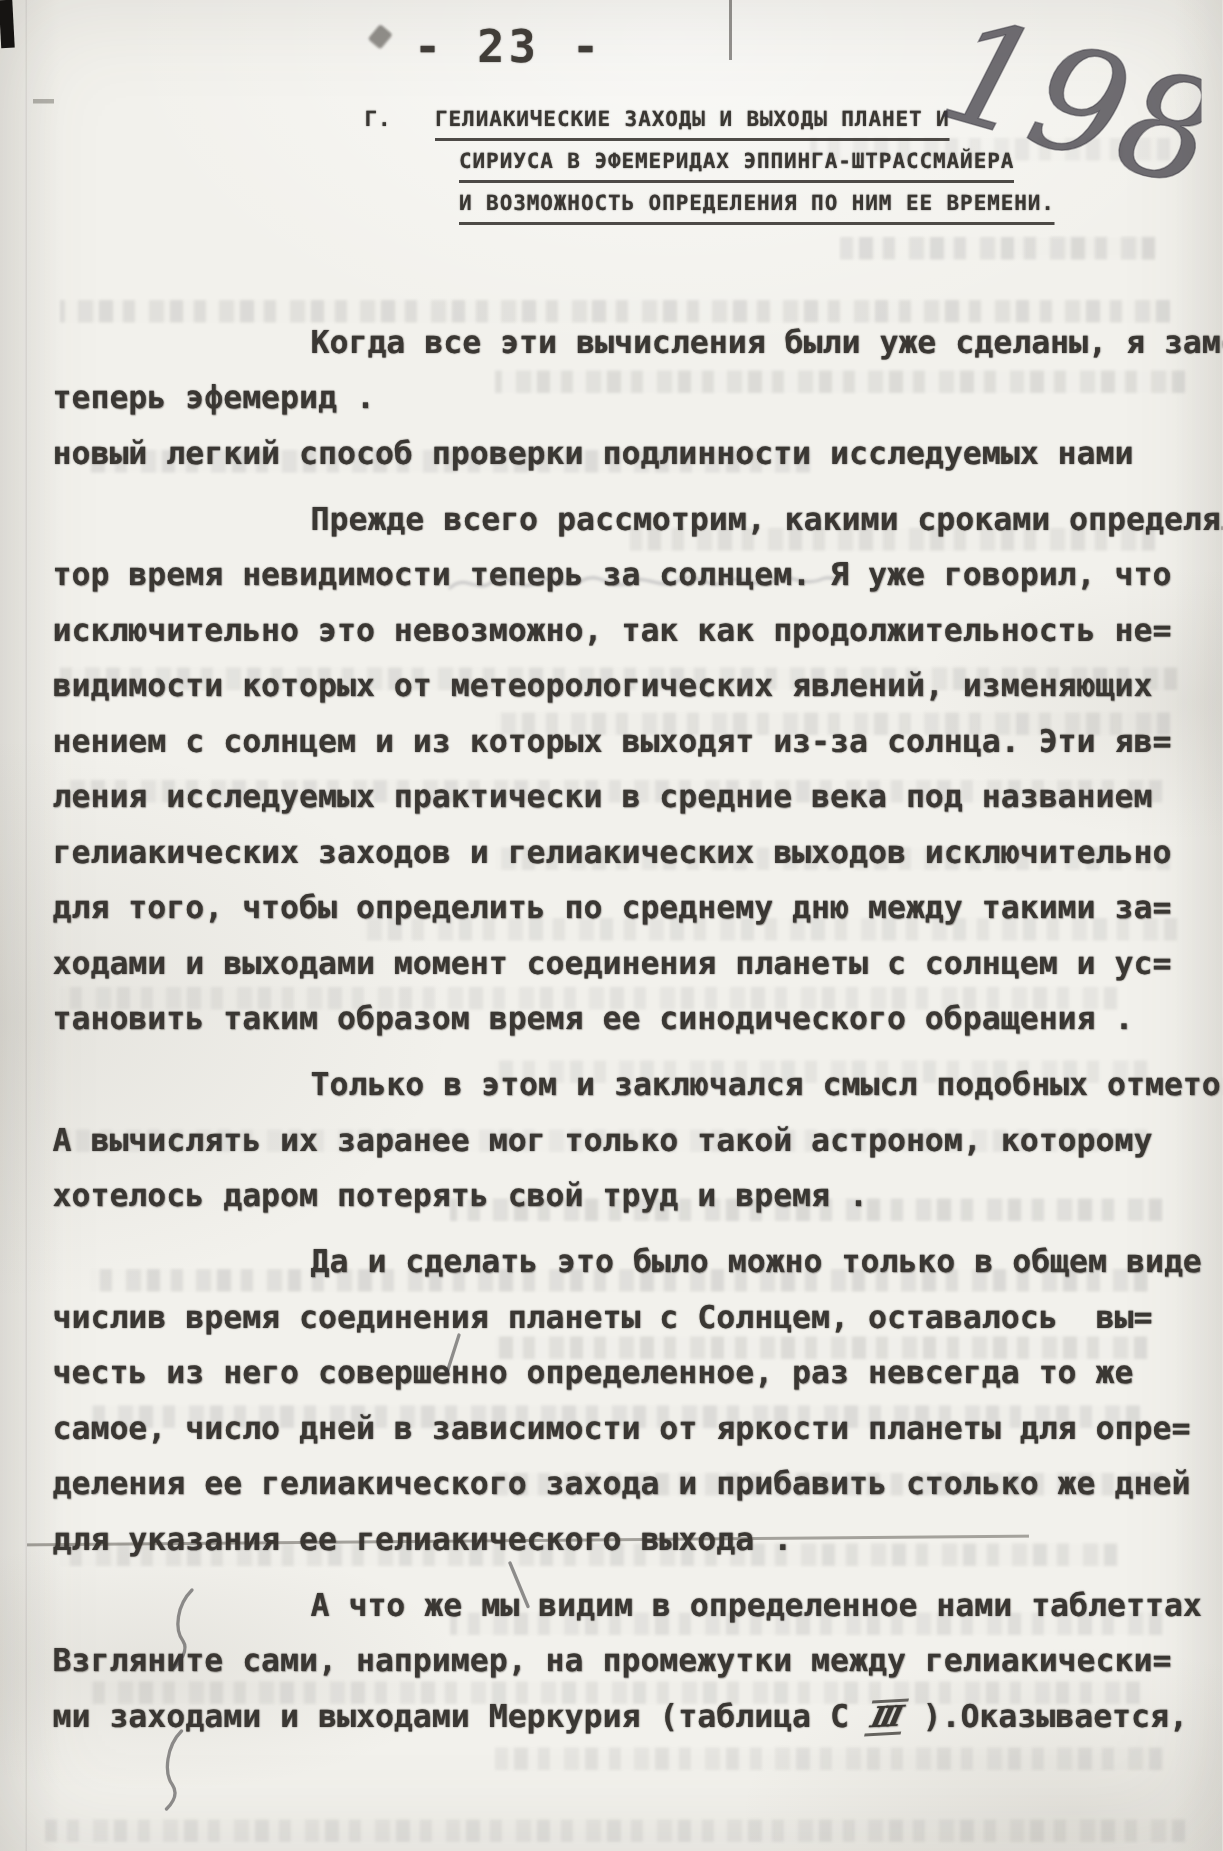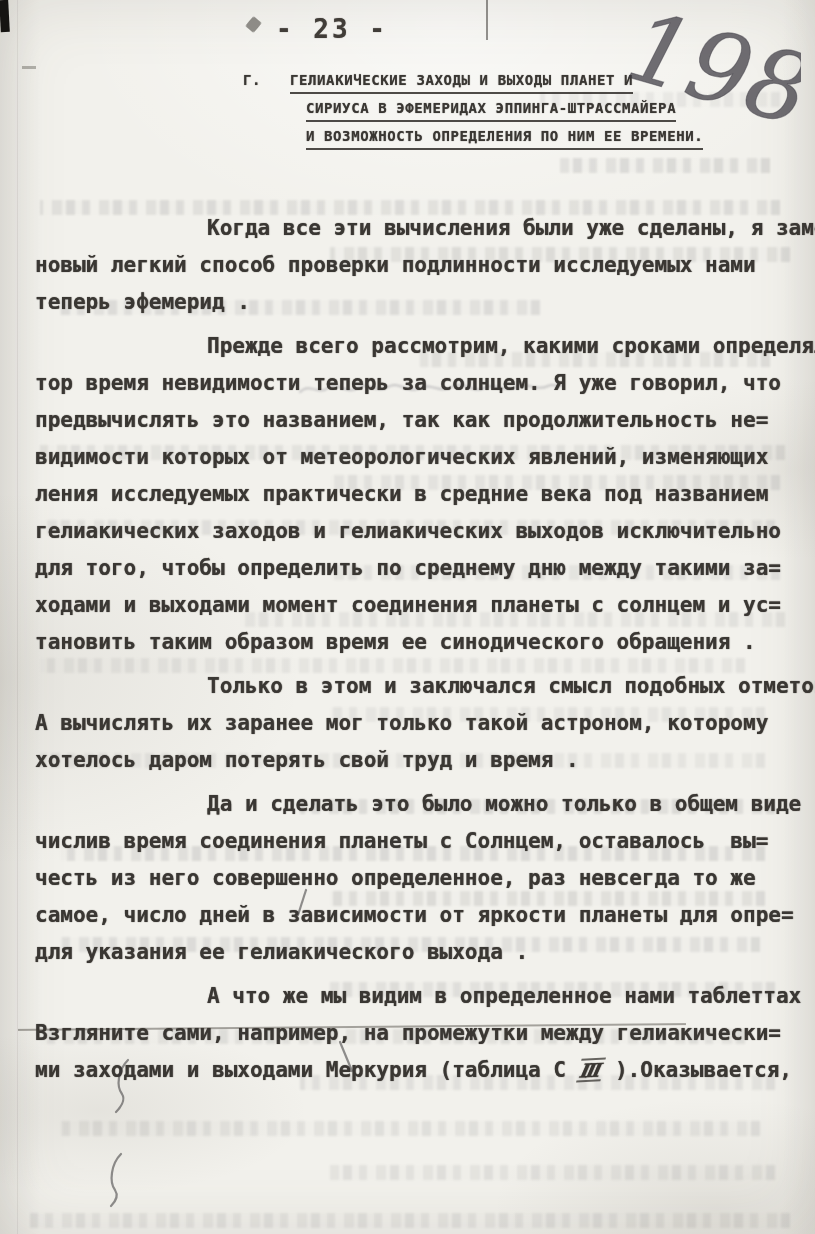--- a/index.html
+++ b/index.html
@@ -25,21 +25,21 @@
     background:repeating-linear-gradient(90deg,
       rgba(82,82,86,.16) 0 9px, rgba(82,82,86,.02) 9px 13px,
       rgba(82,82,86,.12) 13px 23px, rgba(82,82,86,.01) 23px 32px,
       rgba(82,82,86,.14) 32px 40px, rgba(82,82,86,.02) 40px 47px);
     filter:blur(1.2px);
     transform:scaleX(-1);
   }
   .txt{position:relative;z-index:2;}
   .pagenum{
     position:absolute;top:14px;left:276px;
-    font-size:26px;font-weight:bold;letter-spacing:3px;
+    font-size:30px;font-weight:bold;letter-spacing:3px;
     color:#413d38;text-shadow:0 0 1px rgba(50,46,40,.7);
   }
   .smudge{
     position:absolute;top:18px;left:248px;width:11px;height:13px;
     background:rgba(62,58,52,.55);border-radius:2px;
     transform:rotate(40deg);filter:blur(.6px);z-index:2;
   }
   .folio{position:absolute;top:-6px;right:14px;width:190px;height:150px;z-index:3;}
   .heading{position:absolute;top:72px;left:243px;z-index:2;}
   .h-line{margin-bottom:6px;font-size:14px;font-weight:bold;letter-spacing:.6px;
@@ -123,47 +123,49 @@
   <div class="heading txt">
     <div class="h-line"><span class="h-label">Г.</span><span class="u">ГЕЛИАКИЧЕСКИЕ ЗАХОДЫ И ВЫХОДЫ ПЛАНЕТ И</span></div>
     <div class="h-line h-ind"><span class="u">СИРИУСА В ЭФЕМЕРИДАХ ЭППИНГА-ШТРАССМАЙЕРА</span></div>
     <div class="h-line h-ind"><span class="u">И ВОЗМОЖНОСТЬ ОПРЕДЕЛЕНИЯ ПО НИМ ЕЕ ВРЕМЕНИ.</span></div>
   </div>
 
   <div class="body txt">
 
     <div class="para">
       <div class="t-line first">Когда все эти вычисления были уже сделаны, я заметил</div>
+      <div class="t-line">теперь эфемерид .</div>
       <div class="t-line">новый легкий способ проверки подлинности исследуемых нами</div>
-      <div class="t-line">теперь эфемерид .</div>
     </div>
 
     <div class="para">
       <div class="t-line first">Прежде всего рассмотрим, какими сроками определял ав=</div>
       <div class="t-line">тор время невидимости теперь за солнцем. Я уже говорил, что</div>
-      <div class="t-line">предвычислять это названием, так как продолжительность не=</div>
+      <div class="t-line">исключительно это невозможно, так как продолжительность не=</div>
       <div class="t-line">видимости которых от метеорологических явлений, изменяющих</div>
+      <div class="t-line">нением с солнцем и из которых выходят из-за солнца. Эти яв=</div>
       <div class="t-line">ления исследуемых практически в средние века под названием</div>
       <div class="t-line">гелиакических заходов и гелиакических выходов исключительно</div>
       <div class="t-line">для того, чтобы определить по среднему дню между такими за=</div>
       <div class="t-line">ходами и выходами момент соединения планеты с солнцем и ус=</div>
       <div class="t-line">тановить таким образом время ее синодического обращения .</div>
     </div>
 
     <div class="para">
       <div class="t-line first">Только в этом и заключался смысл подобных отметок .</div>
       <div class="t-line">А вычислять их заранее мог только такой астроном, которому</div>
       <div class="t-line">хотелось даром потерять свой труд и время .</div>
     </div>
 
     <div class="para">
       <div class="t-line first">Да и сделать это было можно только в общем виде :вы=</div>
       <div class="t-line">числив время соединения планеты с Солнцем, оставалось  вы=</div>
       <div class="t-line">честь из него совершенно определенное, раз невсегда то же</div>
       <div class="t-line">самое, число дней в зависимости от яркости планеты для опре=</div>
+      <div class="t-line">деления ее гелиакического захода и прибавить столько же дней</div>
       <div class="t-line">для указания ее гелиакического выхода .</div>
     </div>
 
     <div class="para">
       <div class="t-line first">А что же мы видим в определенное нами таблеттах ?</div>
       <div class="t-line">Взгляните сами, например, на промежутки между гелиакически=</div>
       <div class="t-line"><span>ми заходами и выходами Меркурия (таблица С </span><span class="roman">III</span><span> ).Оказывается,</span></div>
     </div>
 
   </div>

